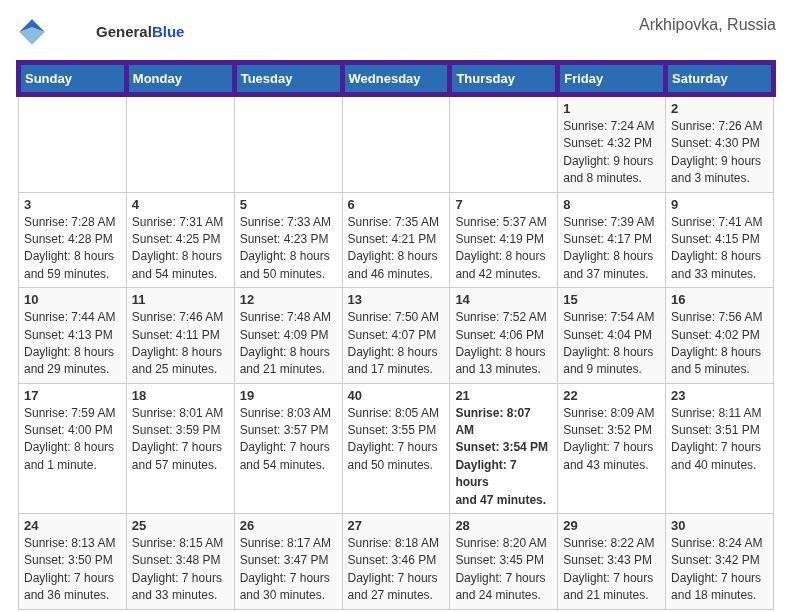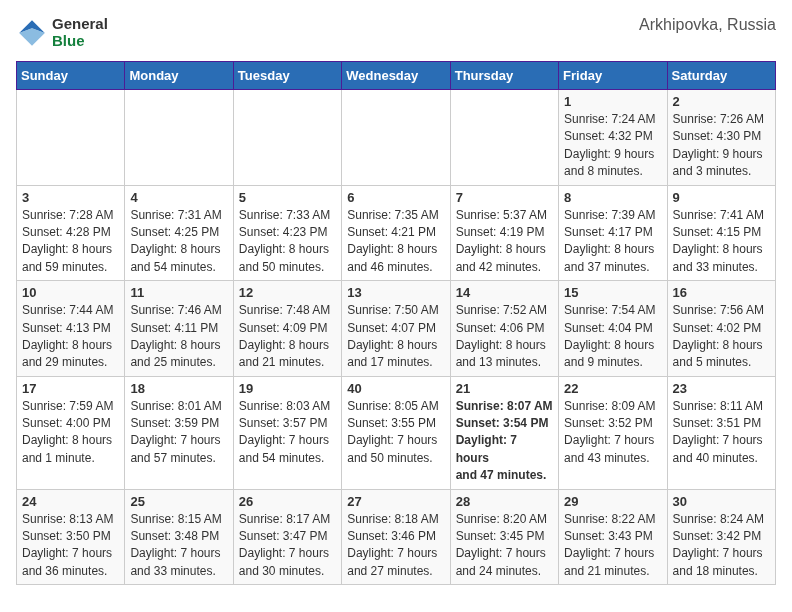--- a/index.html
+++ b/index.html
@@ -16,25 +16,26 @@
       align-items: flex-start;
       margin-bottom: 12px;
     }
     .logo {
       display: flex;
       align-items: center;
       gap: 4px;
     }
     .logo-text {
       display: flex;
-      flex-direction: column;
+      flex-direction: row;
       line-height: 1.1;
+      margin-left: 44px;
     }
     .logo-general { font-size: 15px; font-weight: bold; color: #333; }
-    .logo-blue { font-size: 15px; font-weight: bold; color: #15803d; }
+    .logo-blue { font-size: 15px; font-weight: bold; color: #1d4ed8; }
     .logo-icon {
       width: 32px;
       height: 32px;
     }
     .title-area {
       text-align: right;
     }
     .month-title {
       font-size: 32px;
       font-weight: normal;
@@ -49,21 +50,21 @@
       border-collapse: collapse;
       table-layout: fixed;
     }
     thead tr th {
       background: #2a6db5;
       color: #fff;
       font-size: 13px;
       font-weight: bold;
       padding: 6px 4px;
       text-align: left;
-      border: 1px solid #4c1d95;
+      border: 5px solid #4c1d95;
     }
     tbody tr td {
       vertical-align: top;
       border: 1px solid #ccc;
       padding: 4px 5px;
       font-size: 10.5px;
       color: #333;
       height: 86px;
       background: #fff;
     }

